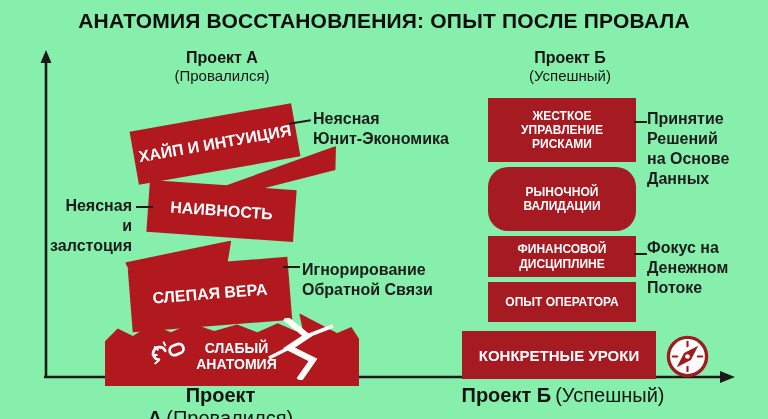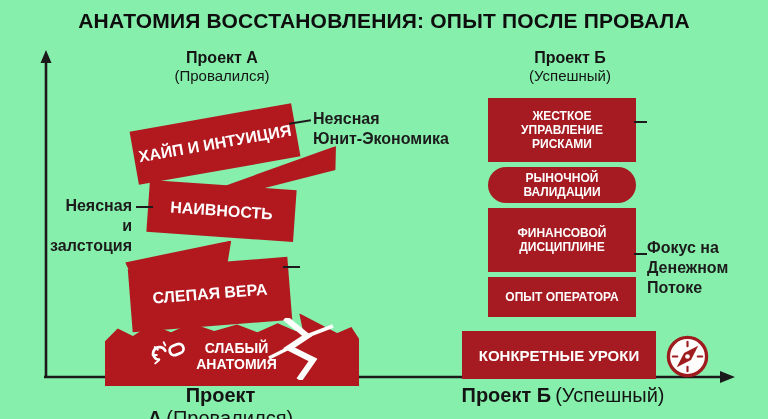--- a/index.html
+++ b/index.html
@@ -40,21 +40,21 @@
     clip-path:polygon(0 40%,100% 0,94% 100%,4% 95%);}
   .shard-chunk{left:288px;top:316px;width:56px;height:62px;transform:rotate(8deg);
     clip-path:polygon(12% 0,100% 28%,88% 100%,0 86%,30% 45%);}
   .crack{position:absolute;left:255px;top:318px;}
   
   .rt-col{position:absolute;left:488px;top:98px;width:148px;display:flex;flex-direction:column;gap:5px;}
   .rt{
     background:#a51b21;color:#fff;font-weight:bold;font-size:12px;line-height:1.18;
     display:flex;align-items:center;justify-content:center;text-align:center;
   }
-  .rt-1{height:64px;} .rt-2{height:36px;border-radius:20px;} .rt-3{height:64px;} .rt-4{height:40px;}
+  .rt-1{height:64px;} .rt-2{height:64px;border-radius:20px;} .rt-3{height:41px;} .rt-4{height:40px;}
   .rt-lessons{
     position:absolute;left:462px;top:331px;width:194px;height:48px;
     background:#a51b21;color:#fff;font-weight:bold;font-size:15px;
     display:flex;align-items:center;justify-content:center;text-align:center;
   }
   
   .note{position:absolute;font-size:16px;font-weight:bold;line-height:1.25;color:#1c1c1c;}
   .note-unit{left:313px;top:109px;}
   .note-unclear{left:44px;top:196px;width:88px;text-align:right;}
   .note-feedback{left:302px;top:260px;}
@@ -153,22 +153,26 @@
 
   <div class="conn conn-unit"></div>
   <div class="note note-unit pre">Неясная
 Юнит-Экономика</div>
 
   <div class="conn conn-unclear"></div>
   <div class="note note-unclear pre">Неясная
 и залстоция</div>
 
   <div class="conn conn-feedback"></div>
+  <div class="note note-feedback pre">Игнорирование
+Обратной Связи</div>
 
   <div class="conn conn-decisions"></div>
+  <div class="note note-decisions pre">Принятие Решений
+на Основе Данных</div>
 
   <div class="conn conn-cashflow"></div>
   <div class="note note-cashflow pre">Фокус на
 Денежном
 Потоке</div>
 
   <div class="axis-label axis-label-left">
     <b>Проект А</b><span class="st">(Провалился)</span>
   </div>
   <div class="axis-label axis-label-right">

